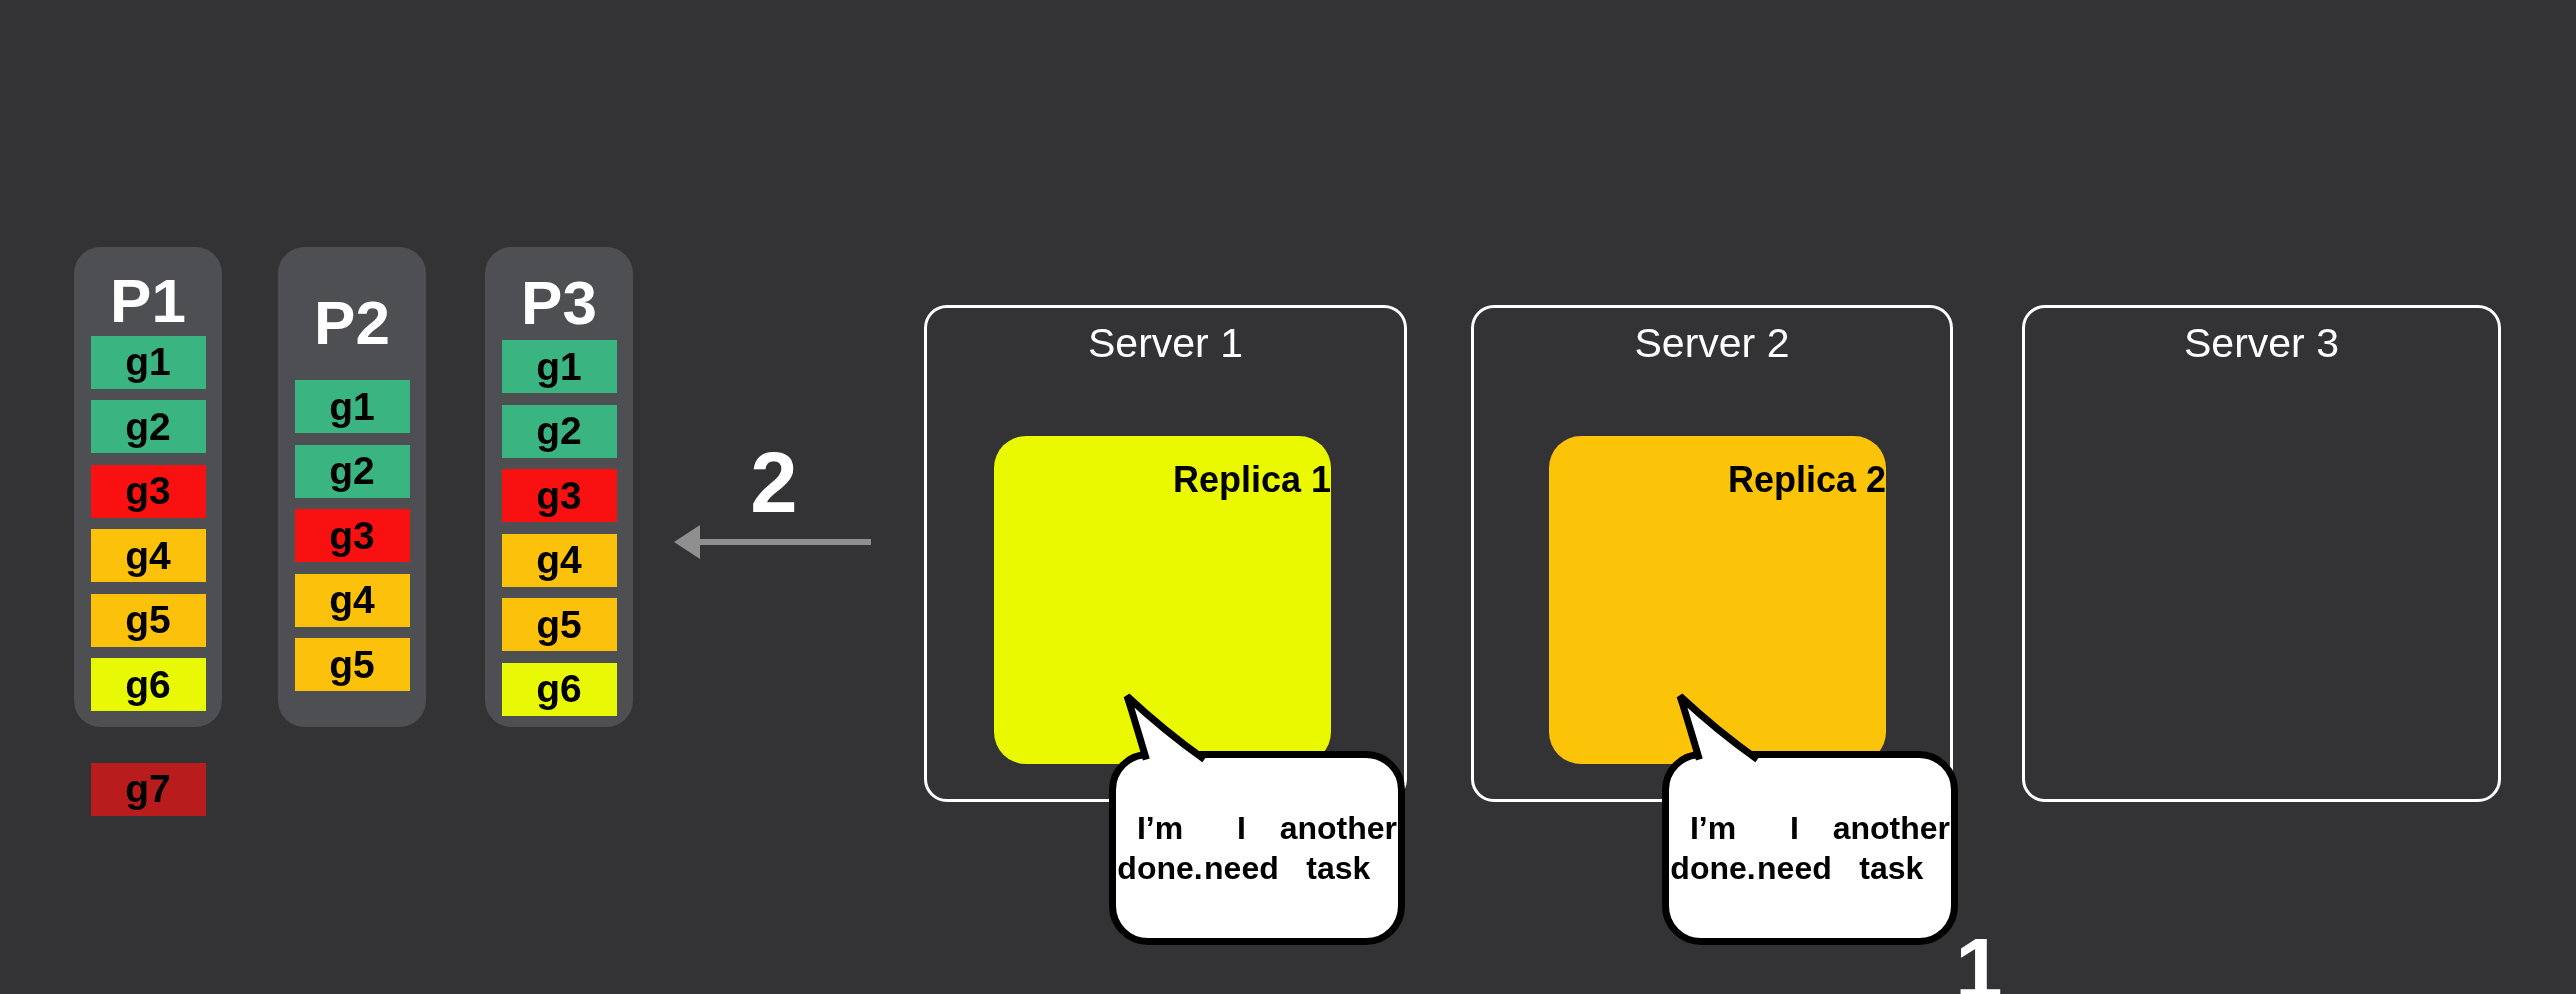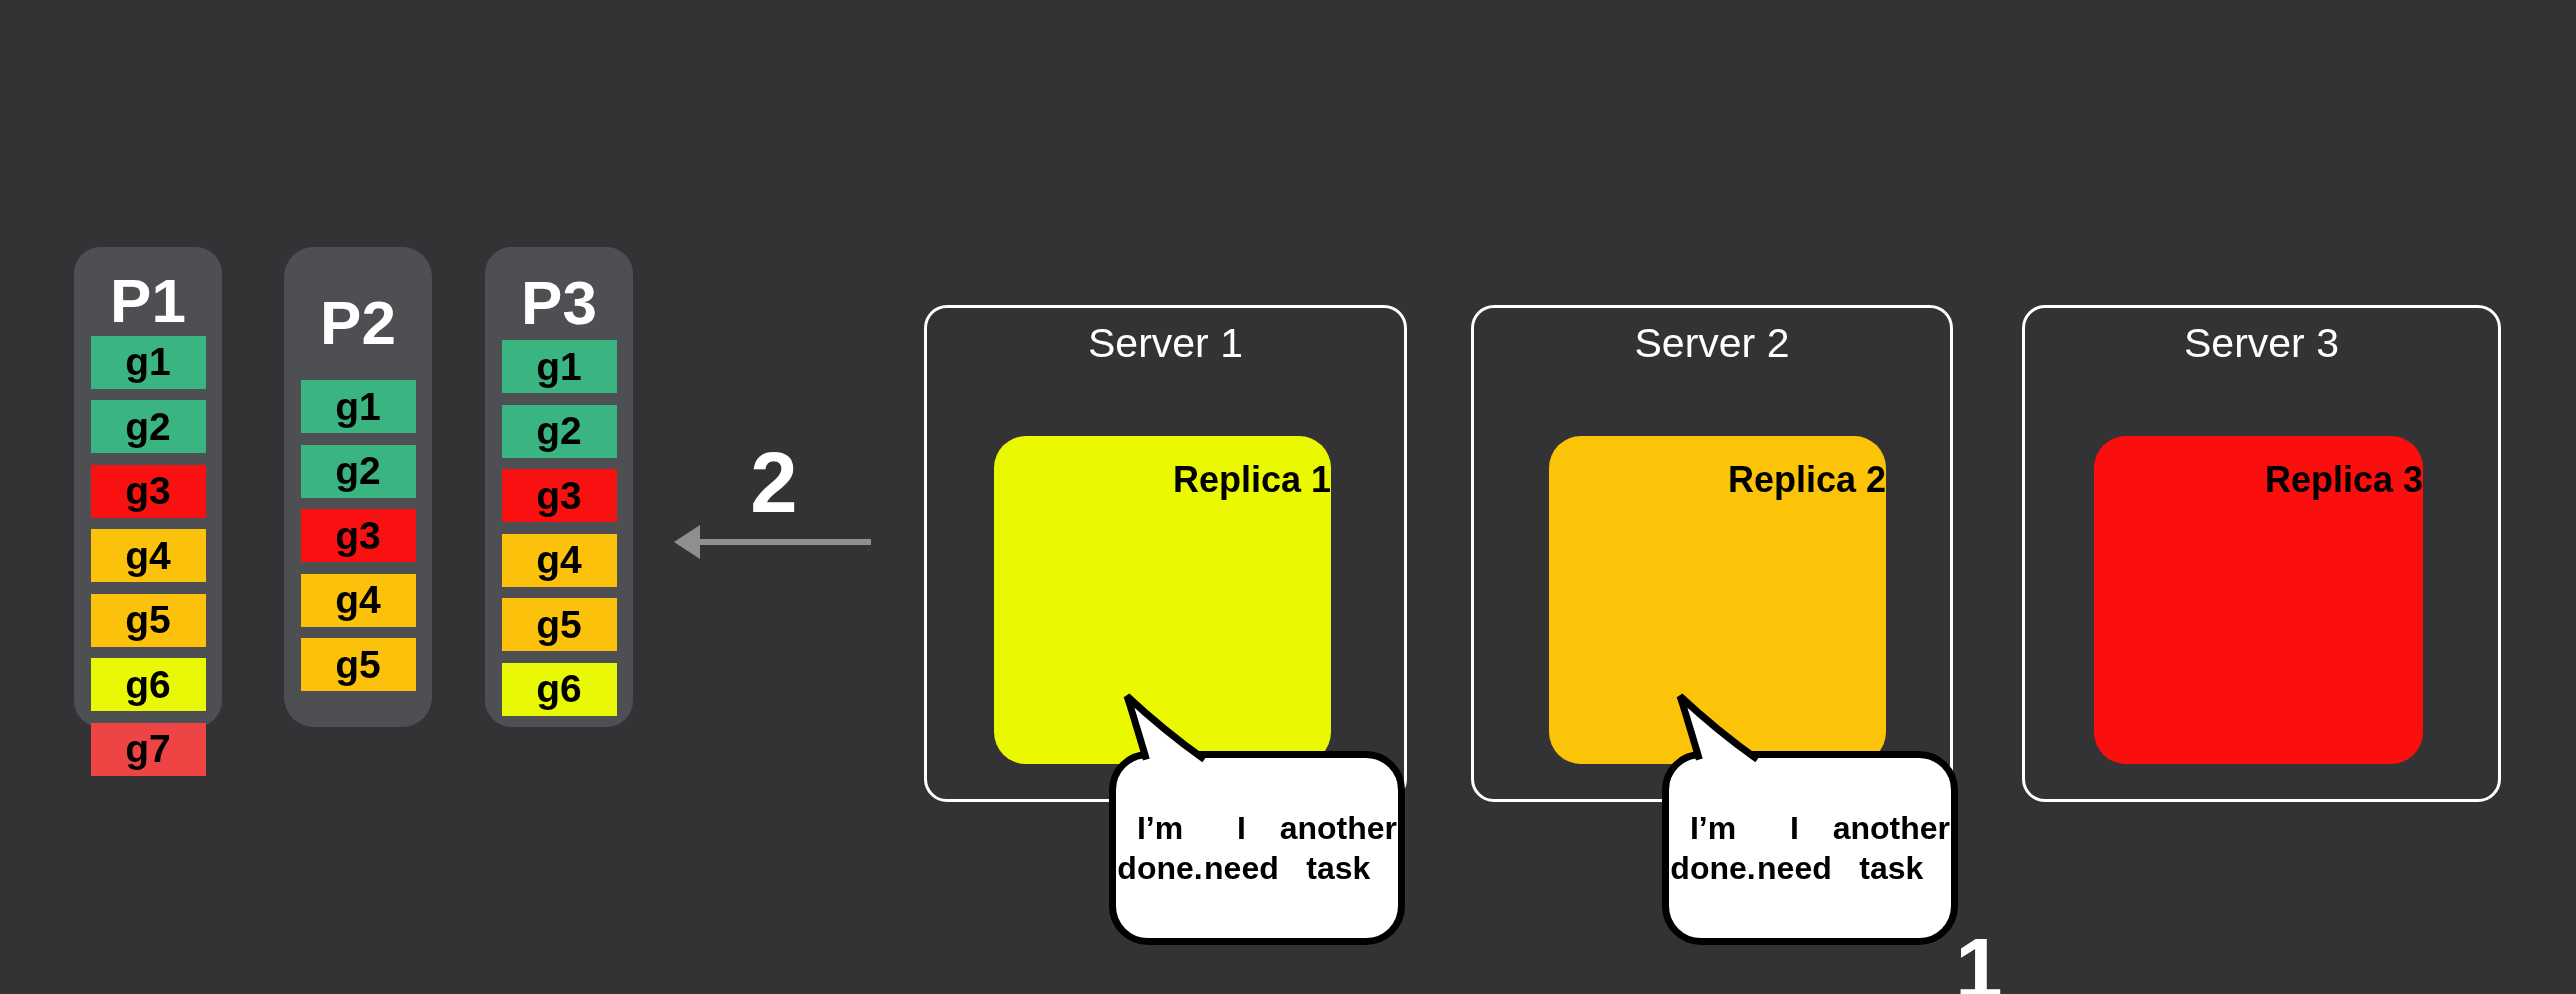--- a/index.html
+++ b/index.html
@@ -11,21 +11,21 @@
   }
   .stage { position:absolute; inset:0; }
 
   
   .pcol {
     position:absolute; top:247px; width:148px; height:480px;
     background:#4e4f53; border-radius:26.5px;
     display:flex; flex-direction:column; align-items:center;
   }
   .pcol.p1 { left:74px; }
-  .pcol.p2 { left:284px;border-radius:30px; }
+  .pcol.p2 { left:278px; }
   .pcol.p3 { left:485px; }
   .ptitle {
     height:133px; padding-top:17.7px;
     display:flex; align-items:center; justify-content:center;
     color:#ffffff; font-size:62px; font-weight:700;
   }
   .chip {
     width:115px; height:53px; margin-bottom:11.5px; flex:none;
     display:flex; align-items:center; justify-content:center;
     font-size:39px; font-weight:700; color:#000000;
@@ -87,21 +87,21 @@
 <div class="stage">
 
   <div class="pcol p1">
     <div class="ptitle">P1</div>
     <div class="chip" style="background: rgb(58, 180, 128);">g1</div>
     <div class="chip" style="background: rgb(58, 180, 128);">g2</div>
     <div class="chip" style="background: rgb(249, 17, 17);">g3</div>
     <div class="chip" style="background: rgb(252, 193, 11);">g4</div>
     <div class="chip" style="background: rgb(252, 193, 11);">g5</div>
     <div class="chip" style="background: rgb(233, 248, 5);">g6</div>
-    <div class="chip" style="background: #ef4444;">g7</div>
+    <div class="chip" style="background: #b91c1c; margin-top: 40px;">g7</div>
   </div>
 
   <div class="pcol p2">
     <div class="ptitle">P2</div>
     <div class="chip" style="background: rgb(58, 180, 128);">g1</div>
     <div class="chip" style="background: rgb(58, 180, 128);">g2</div>
     <div class="chip" style="background: rgb(249, 17, 17);">g3</div>
     <div class="chip" style="background: rgb(252, 193, 11);">g4</div>
     <div class="chip" style="background: rgb(252, 193, 11);">g5</div>
   </div>
@@ -125,21 +125,20 @@
   </div>
   <div class="server s2">
     <div class="server-title">Server 2</div>
   </div>
   <div class="server s3">
     <div class="server-title">Server 3</div>
   </div>
 
   <div class="replica r1" style="background: rgb(234, 249, 0);">Replica 1</div>
   <div class="replica r2" style="background: rgb(252, 196, 9);">Replica 2</div>
-  <div class="replica r3" style="background: rgb(251, 14, 14);">Replica 3</div>
 
   <div class="bubble b1">
     <svg class="tail" width="88" height="71" viewBox="0 0 100 80">
       <path d="M 22,74 C 14,48 5,16 0,2 C 30,30 60,54 88,74 Z" fill="#ffffff" stroke="none"></path>
       <path d="M 22,74 C 14,48 5,16 0,2 C 30,30 60,54 88,74" fill="none" stroke="#000000" stroke-width="8"></path>
     </svg>
     <div>I’m done.</div>
     <div>I need</div>
     <div>another task</div>
   </div>

